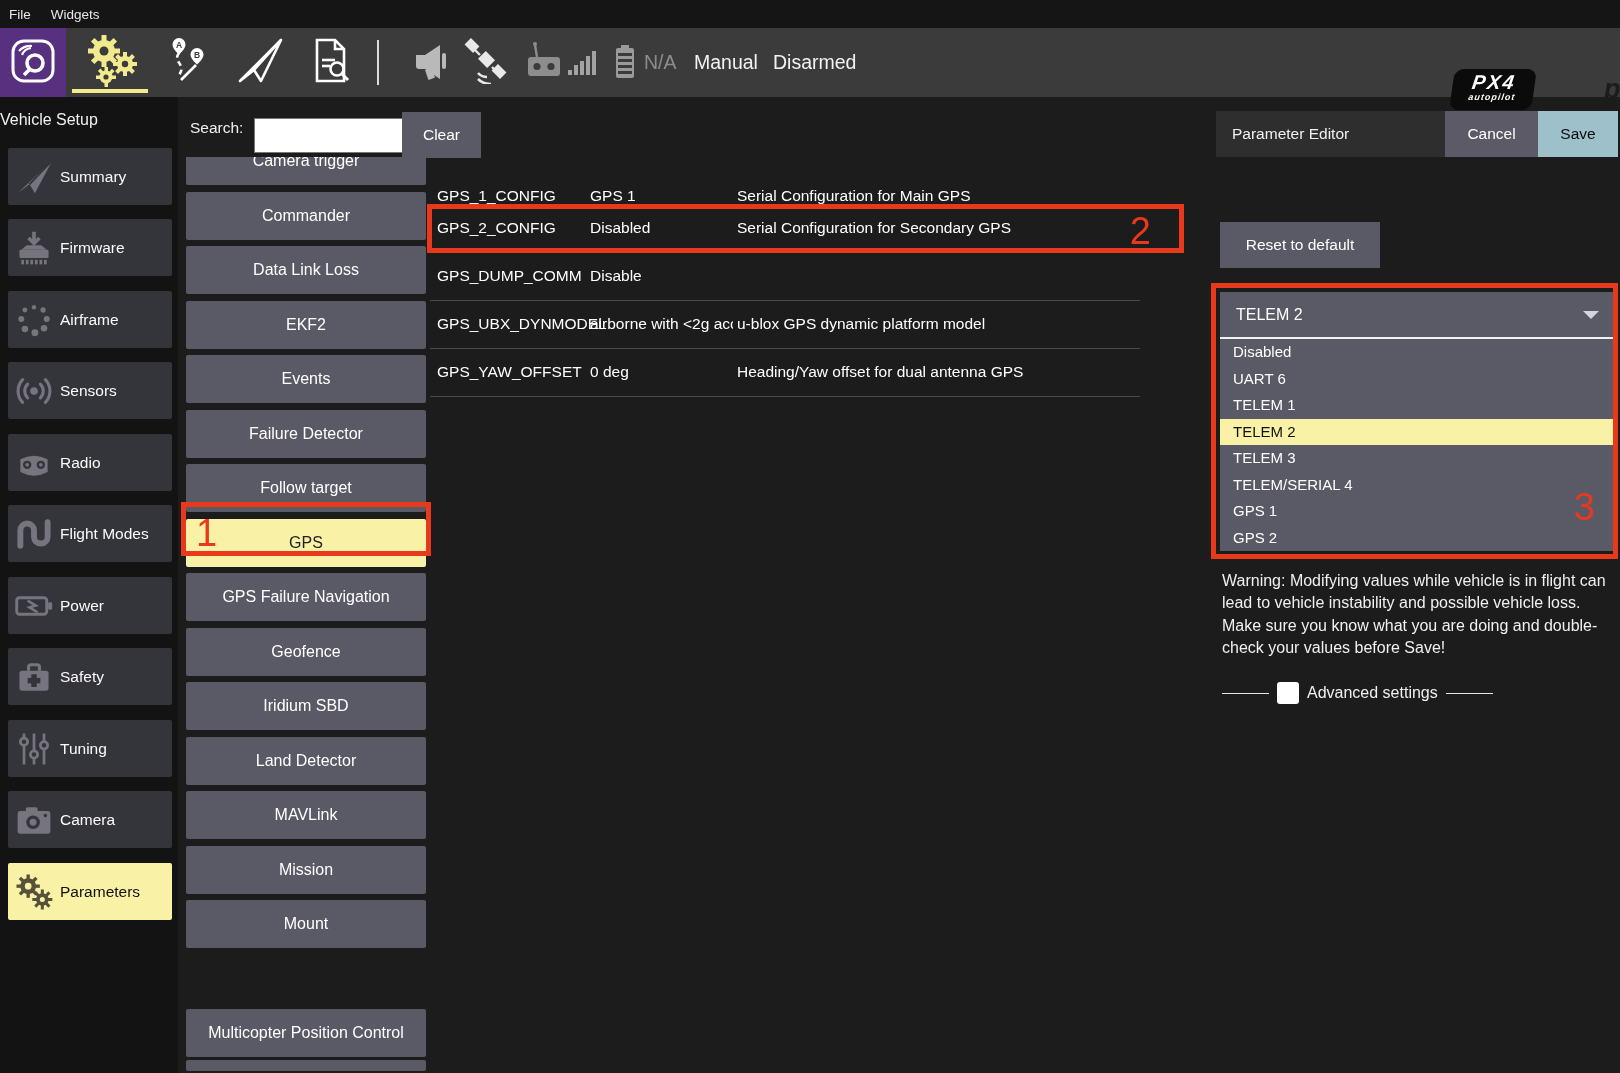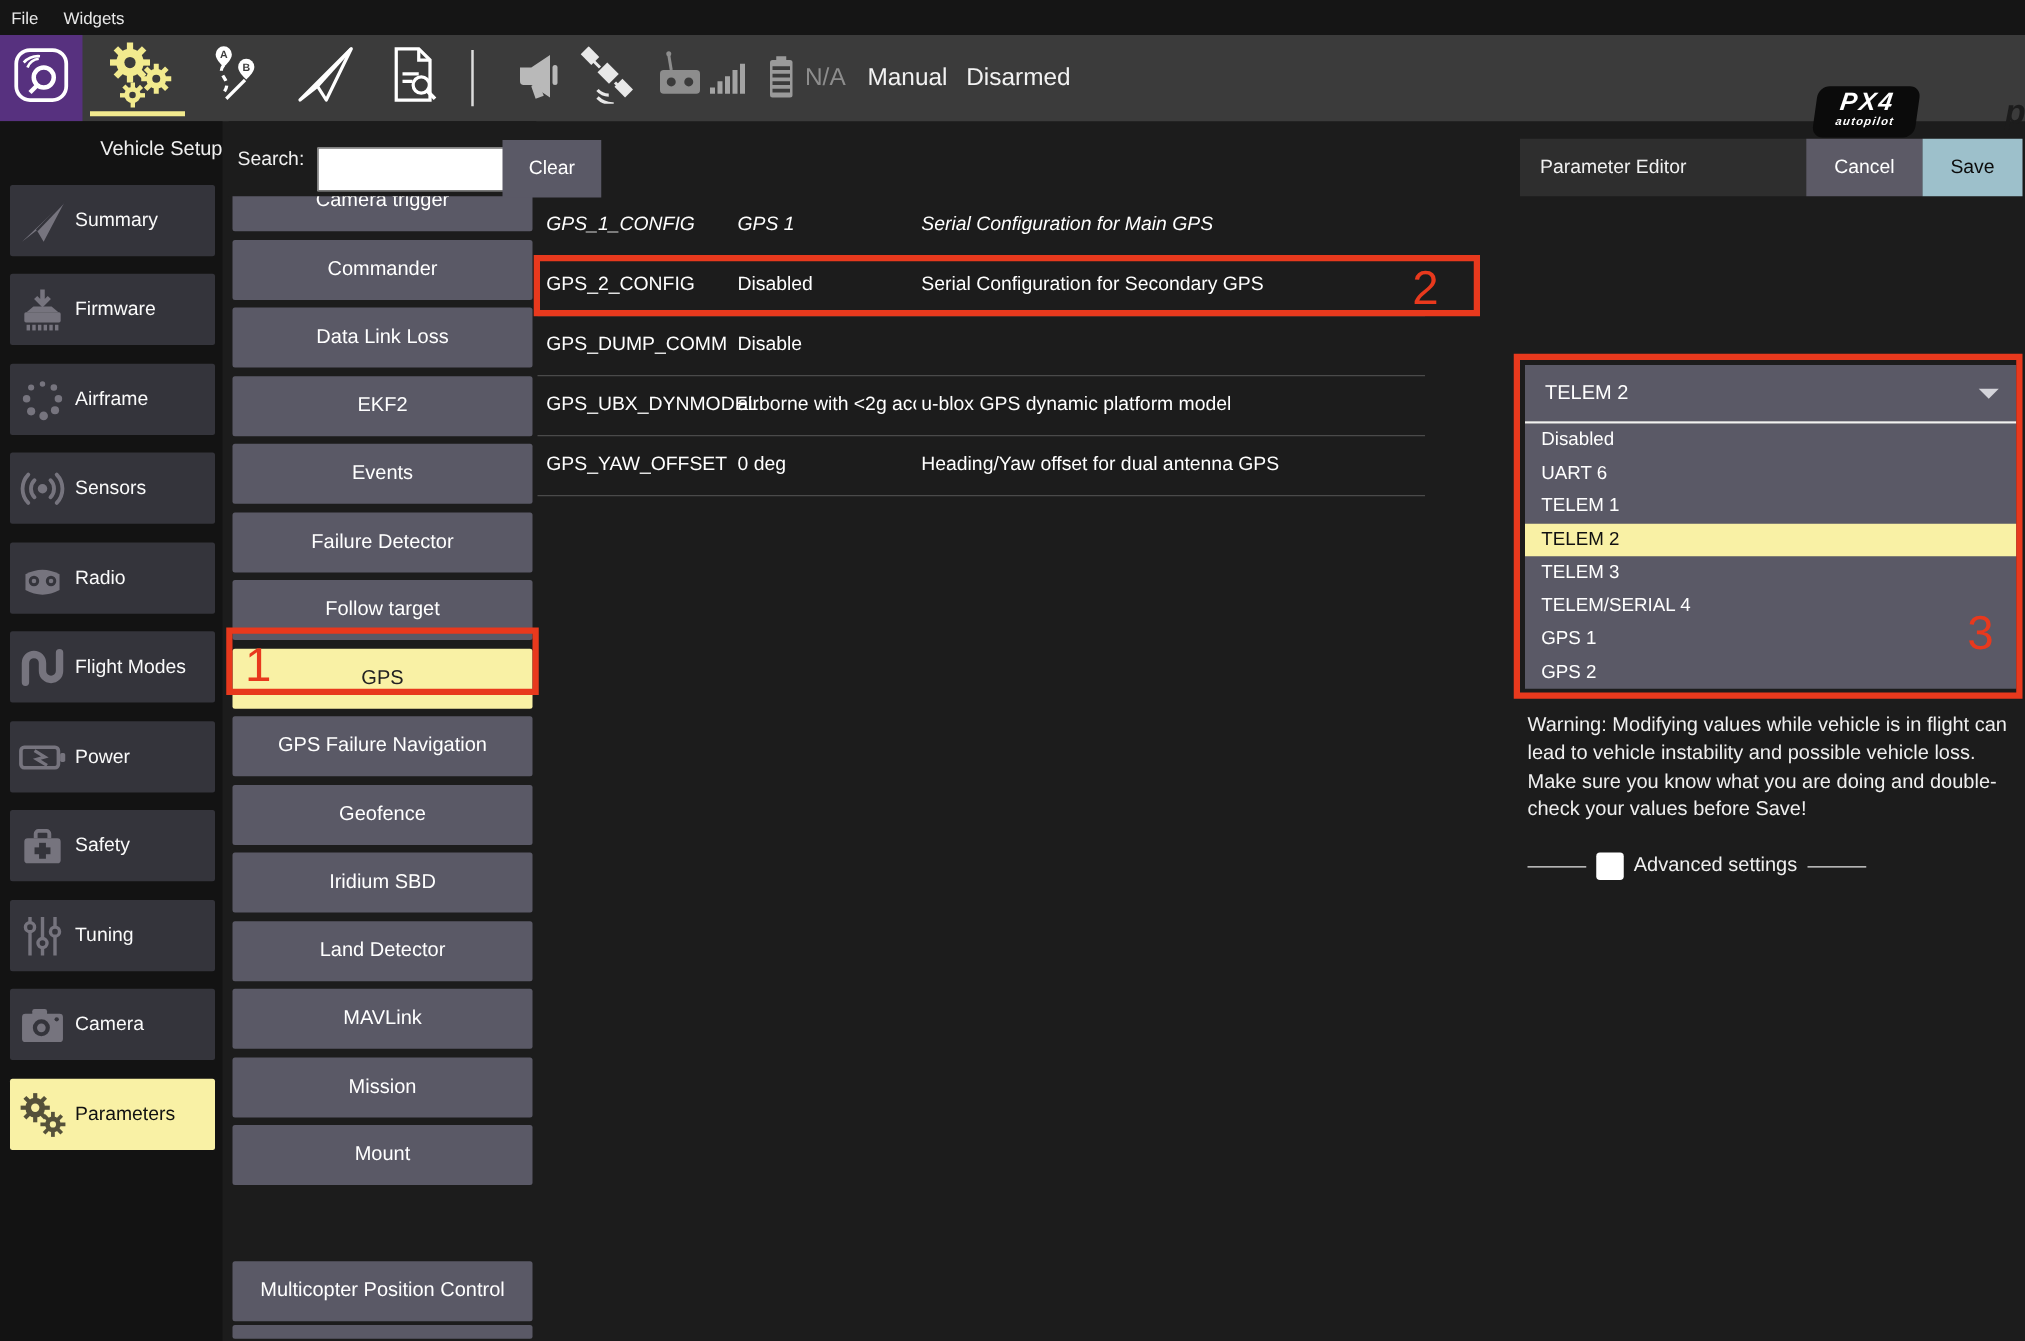--- a/index.html
+++ b/index.html
@@ -28,21 +28,21 @@
   .batt i { position:absolute; left:2px; width:14px; height:3px; background:#3b3b3b; }
   .px4-badge { position:absolute; left:1452px; top:41px; width:82px; height:41px; background:#0b0b0b;
                border-radius:9px; transform:skewX(-8deg); text-align:center; padding-top:3px; }
   .px4-badge .b1 { font-size:20px; font-weight:bold; font-style:italic; color:#fff; letter-spacing:2px; line-height:20px; }
   .px4-badge .b2 { font-size:9px; font-weight:bold; font-style:italic; color:#fff; letter-spacing:1px; line-height:10px; }
   .px4-pro { position:absolute; left:1604px; top:46px; font-size:27px; font-weight:900; font-style:italic;
              color:#1c1c1c; letter-spacing:2px; }
 
   
   .sidebar { position:absolute; left:0; top:97px; width:178px; bottom:0; background:#131313; }
-  .sidebar-title { position:absolute; left:0; top:14px; width:178px; text-align:right; font-size:16px; color:#f0f0f0; }
+  .sidebar-title { position:absolute; left:0; top:14px; width:178px; text-align:left; font-size:16px; color:#f0f0f0; }
   .side-item { position:absolute; left:8px; width:164px; height:57px; background:#34343b; border-radius:2px;
                display:flex; align-items:center; cursor:pointer; }
   .side-item .ic { width:52px; display:flex; justify-content:center; }
   .side-item .lb { font-size:15.5px; color:#fafafa; }
   .side-item.active { background:#f9f1a5; }
   .side-item.active .lb { color:#111; }
 
   
   .search-strip { position:absolute; left:183px; top:97px; width:246px; height:60px; background:#1c1c1c; z-index:5; }
   .search-label { position:absolute; left:7px; top:22px; font-size:15.5px; color:#f0f0f0; }
@@ -454,21 +454,21 @@
   <div class="cat-item" style="top:561px;">GPS Failure Navigation</div>
   <div class="cat-item" style="top:616px;">Geofence</div>
   <div class="cat-item" style="top:670px;">Iridium SBD</div>
   <div class="cat-item" style="top:725px;">Land Detector</div>
   <div class="cat-item" style="top:779px;">MAVLink</div>
   <div class="cat-item" style="top:834px;">Mission</div>
   <div class="cat-item" style="top:888px;">Mount</div>
   <div class="cat-item" style="top:997px;">Multicopter Position Control</div>
   <div class="cat-item" style="top:1048px; height:11px;"></div>
 
-  <div class="prow" style="top:157px;font-style:italic;">
+  <div class="prow" style="top:173px;">
     <span class="c1">GPS_1_CONFIG</span>
     <span class="c2">GPS 1</span>
     <span class="c3">Serial Configuration for Main GPS</span>
   </div>
   <div class="psep" style="top:204px;"></div>
 
   <div class="prow" style="top:205px;text-decoration:underline;">
     <span class="c1">GPS_2_CONFIG</span>
     <span class="c2">Disabled</span>
     <span class="c3">Serial Configuration for Secondary GPS</span>
@@ -491,20 +491,21 @@
   <div class="prow" style="top:349px;">
     <span class="c1">GPS_YAW_OFFSET</span>
     <span class="c2">0 deg</span>
     <span class="c3">Heading/Yaw offset for dual antenna GPS</span>
   </div>
   <div class="psep" style="top:396px;"></div>
 
   <div class="ed-header">Parameter Editor</div>
   <button class="ed-cancel">Cancel</button>
   <button class="ed-save">Save</button>
+  <button class="ed-reset">Reset to default</button>
 
   <div class="combo">
     <span>TELEM 2</span>
     <span class="caret"></span>
   </div>
   <div class="combo-sep"></div>
 
   <div class="opt-list">
     <div class="opt">Disabled</div>
     <div class="opt">UART 6</div>

